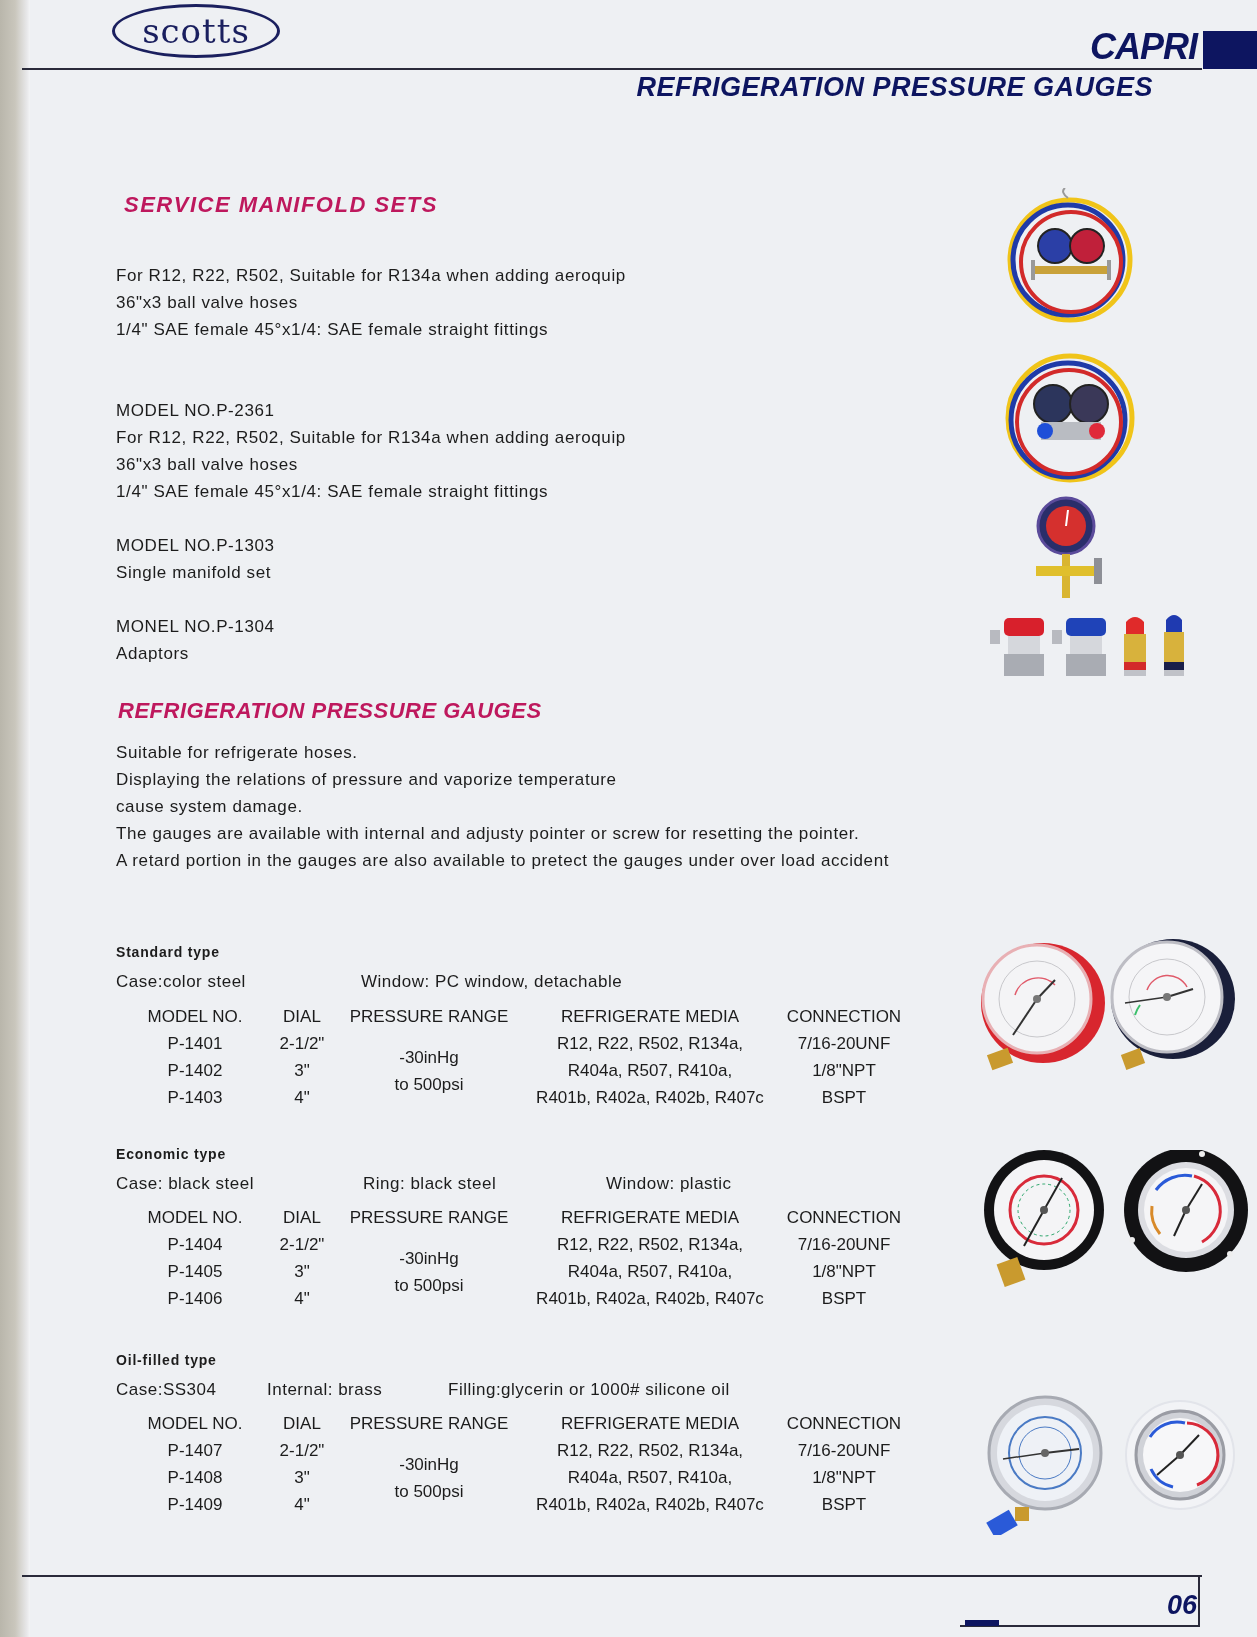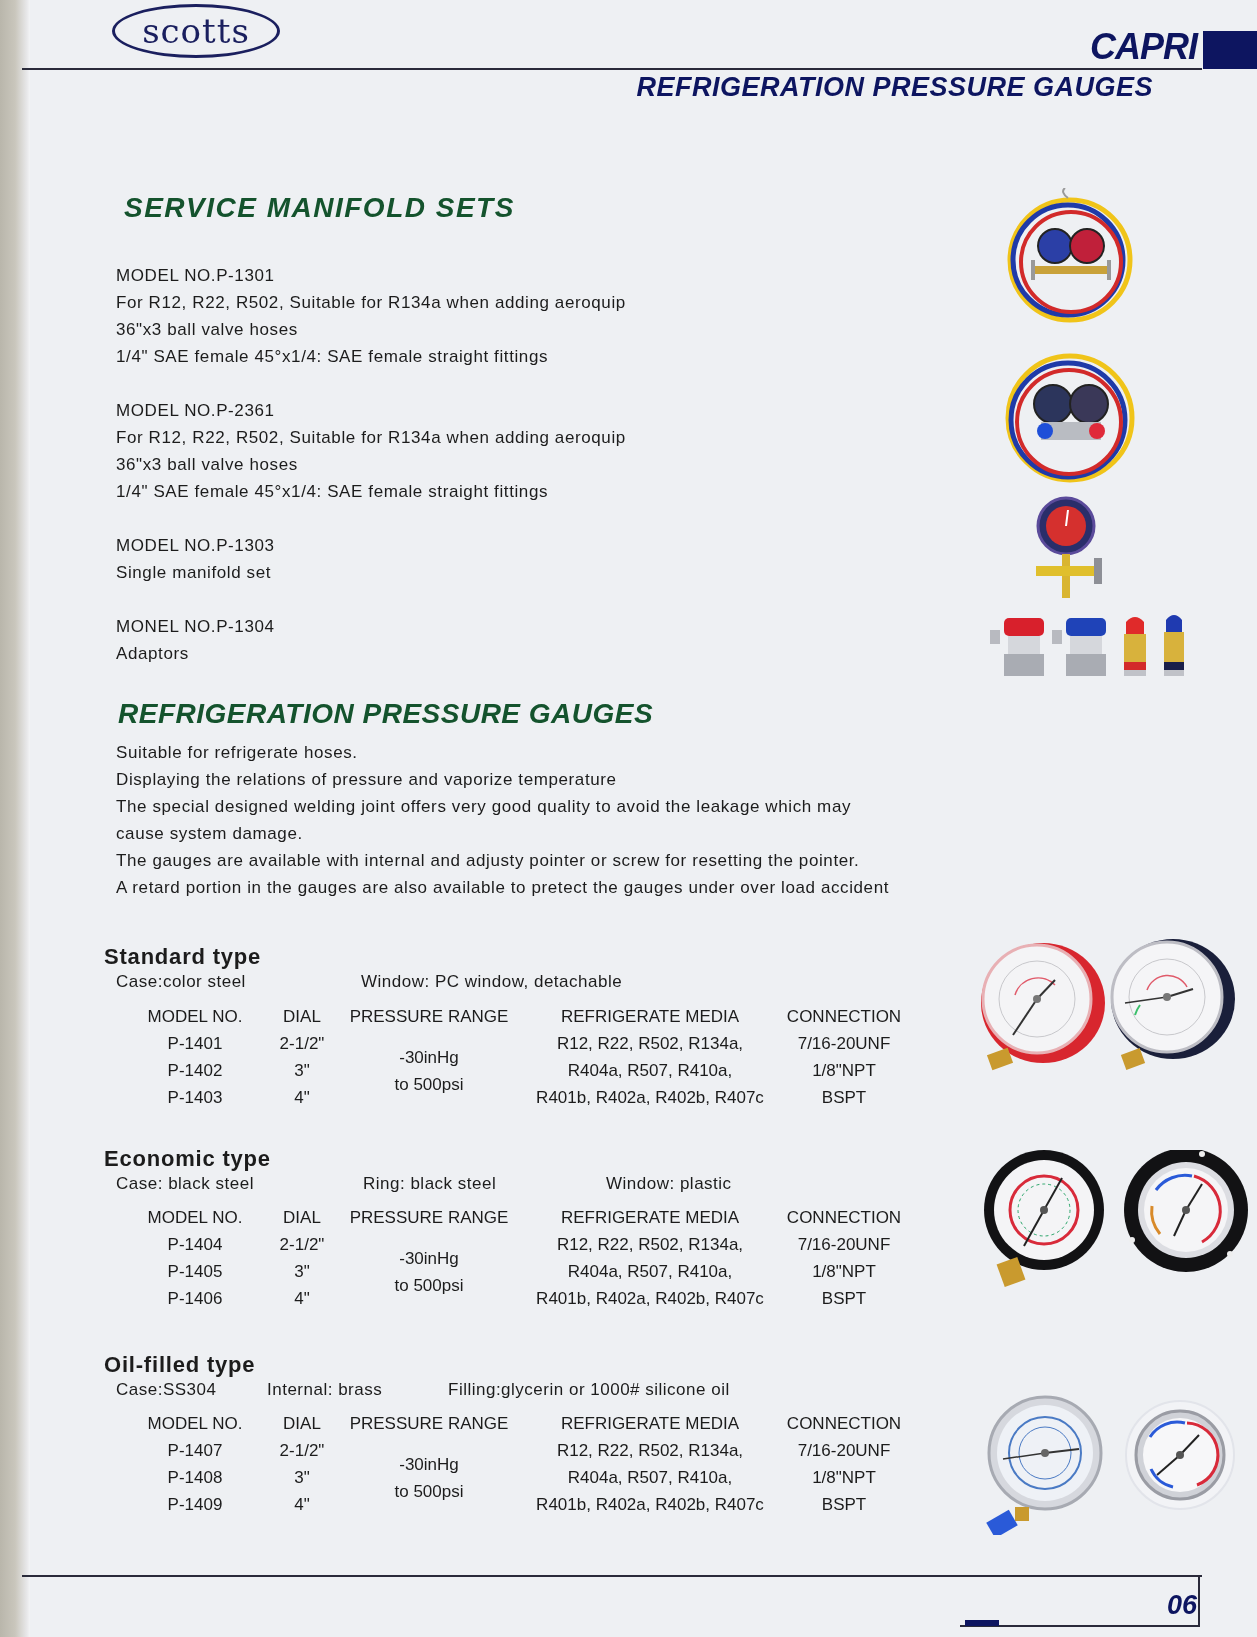--- a/index.html
+++ b/index.html
@@ -25,25 +25,25 @@
     position: absolute; right: 60px; top: 26px;
     font-size: 36px; font-weight: bold; font-style: italic; color: #0d1560;
     letter-spacing: -1px;
   }
   .brand-block { position: absolute; right: 0; top: 31px; width: 54px; height: 38px; background: #0d1560; }
   .subtitle {
     position: absolute; right: 104px; top: 72px;
     font-size: 27px; font-weight: bold; font-style: italic; color: #0d1560; letter-spacing: 0.5px;
   }
   .section-title {
-    position: absolute; font-size: 28px; font-weight: bold; font-style: italic; color: #14532d; letter-spacing: 1.5px;
+    position: absolute; font-size: 22px; font-weight: bold; font-style: italic; color: #be185d; letter-spacing: 1.5px;
   }
   .block { position: absolute; left: 116px; font-size: 17px; line-height: 27px; letter-spacing: 0.6px; }
   .block p { margin: 0; }
-  .type-title { position: absolute; left: 104px; font-size: 22px; font-weight: bold; letter-spacing: 0.8px; }
+  .type-title { position: absolute; left: 116px; font-size: 14px; font-weight: bold; letter-spacing: 0.8px; }
   .type-specs { position: absolute; left: 116px; font-size: 17px; letter-spacing: 0.5px; }
   .type-specs span { position: absolute; white-space: nowrap; top: 0; }
   table.spec {
     position: absolute; left: 128px; border-collapse: collapse; font-size: 17px;
   }
   table.spec th, table.spec td { font-weight: normal; text-align: center; padding: 0; height: 27px; white-space: nowrap; }
   table.spec th.c1, table.spec td.c1 { width: 134px; }
   table.spec th.c2, table.spec td.c2 { width: 80px; }
   table.spec th.c3, table.spec td.c3 { width: 174px; }
   table.spec th.c4, table.spec td.c4 { width: 268px; }
@@ -62,21 +62,20 @@
 
 <div class="logo">scotts</div>
 <div class="top-rule"></div>
 <div class="brand">CAPRI</div>
 <div class="brand-block"></div>
 <div class="subtitle">REFRIGERATION PRESSURE GAUGES</div>
 
 <div class="section-title" style="left:124px; top:192px;">SERVICE MANIFOLD SETS</div>
 
 <div class="block" style="top:262px;">
-  <p>MODEL NO.P-1301</p>
   <p>For R12, R22, R502, Suitable for R134a when adding aeroquip</p>
   <p>36"x3 ball valve hoses</p>
   <p>1/4" SAE female 45°x1/4: SAE female straight fittings</p>
 </div>
 <div class="block" style="top:397px;">
   <p>MODEL NO.P-2361</p>
   <p>For R12, R22, R502, Suitable for R134a when adding aeroquip</p>
   <p>36"x3 ball valve hoses</p>
   <p>1/4" SAE female 45°x1/4: SAE female straight fittings</p>
 </div>
@@ -135,21 +134,20 @@
   <path d="M176 8 Q184 -2 192 8 L192 20 L176 20 Z" fill="#1f3ab0"></path>
   <rect x="174" y="20" width="20" height="30" fill="#d8b23c"></rect>
   <rect x="174" y="50" width="20" height="8" fill="#1a1f4a"></rect>
   <rect x="174" y="58" width="20" height="6" fill="#c0c2c8"></rect>
 </svg>
 
 <div class="section-title" style="left:118px; top:698px; letter-spacing:0.5px;">REFRIGERATION PRESSURE GAUGES</div>
 <div class="block" style="top:739px;">
   <p>Suitable for refrigerate hoses.</p>
   <p>Displaying the relations of pressure and vaporize temperature</p>
-  <p>The special designed welding joint offers very good quality to avoid the leakage which may</p>
   <p>cause system damage.</p>
   <p>The gauges are available with internal and adjusty pointer or screw for resetting the pointer.</p>
   <p>A retard portion in the gauges are also available to pretect the gauges under over load accident</p>
 </div>
 
 <div class="type-title" style="top:944px;">Standard type</div>
 <div class="type-specs" style="top:972px;">
   <span style="left:0;">Case:color steel</span>
   <span style="left:245px;">Window: PC window, detachable</span>
 </div>

